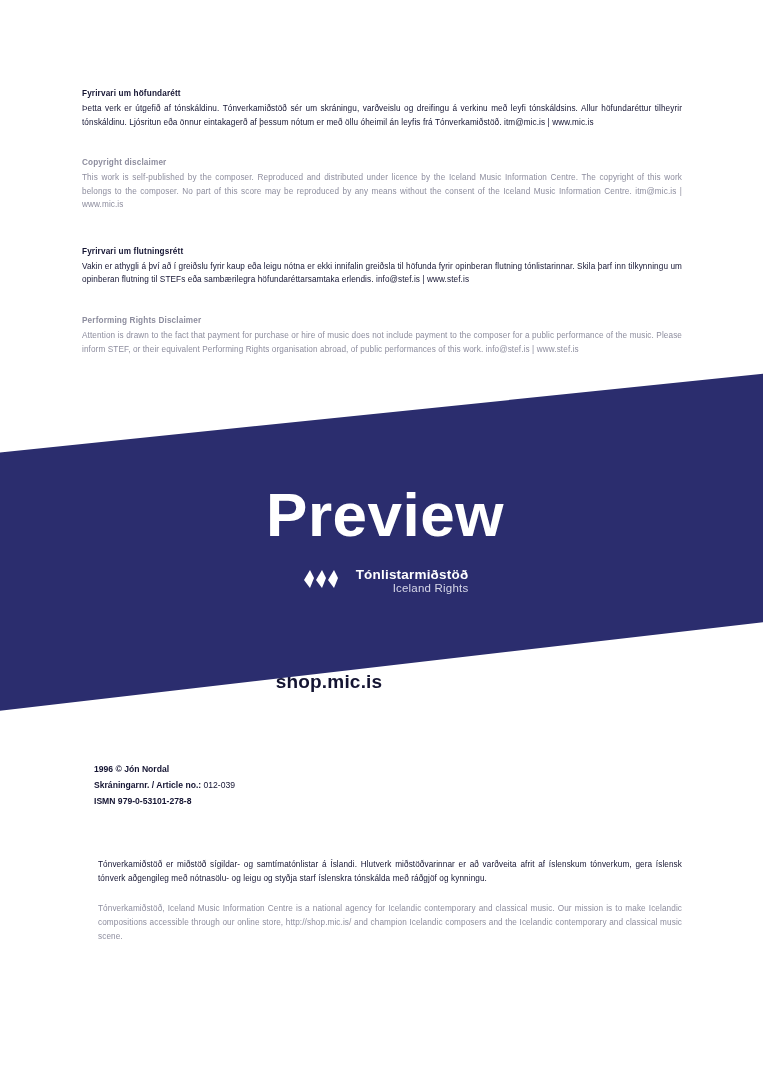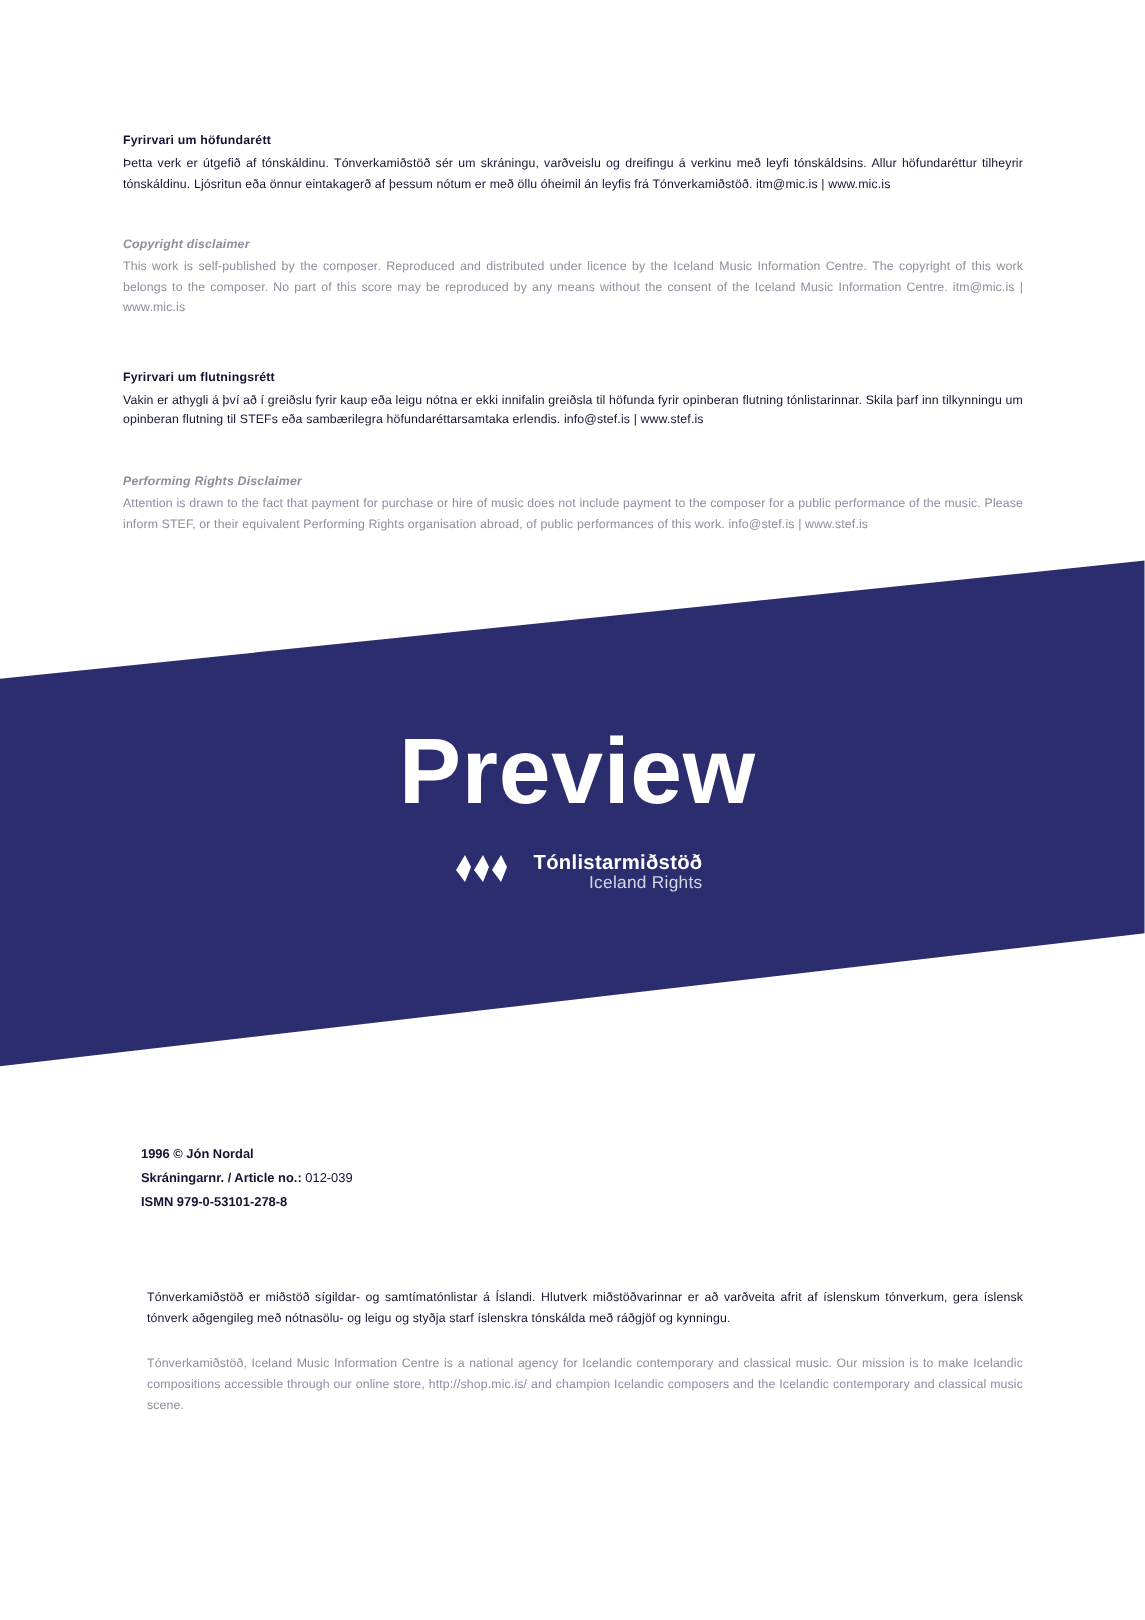--- a/index.html
+++ b/index.html
@@ -34,21 +34,21 @@
   .block { margin-bottom: 16px; }
 
   .block-title {
     font-size: 8.2px;
     font-weight: bold;
     letter-spacing: 0.15px;
     margin: 0 0 3px 0;
     line-height: 1.35;
   }
   .block-title.dark { color: #141432; }
-  .block-title.grey { color: #8d8d9e; font-style: italic; }
+  .block-title.grey { color: #8d8d9e; }
 
   .block-body {
     font-size: 8.2px;
     line-height: 1.65;
     text-align: justify;
     margin: 0;
     letter-spacing: 0.1px;
   }
   .block-body.dark { color: #141432; }
   .block-body.grey { color: #8d8d9e; }
@@ -203,20 +203,21 @@
     <div class="block">
       <p class="block-title grey">Performing Rights Disclaimer</p>
       <p class="block-body grey">Attention is drawn to the fact that payment for purchase or hire of music does not include payment to the composer for a public performance of the music. Please inform STEF, or their equivalent Performing Rights organisation abroad, of public performances of this work.  info@stef.is  |  www.stef.is</p>
     </div>
 
   </div>
 
   <div class="shop-block">
     <p class="shop-line">Nálgastu nótur á vefverslun Tónverkamiðstöðvar:</p>
     <p class="shop-line">Icelandic sheet music online:</p>
+    <p class="shop-url">shop.mic.is</p>
   </div>
 
   <div class="banner">
     <div class="banner-inner">
       <p class="preview-word">Preview</p>
       <div class="logo-row">
         <span class="logo-mark">
           <svg width="44" height="26" viewBox="0 0 44 26" aria-hidden="true">
             <path d="M2 14 L8 4 L12 12 L8 22 Z" fill="#ffffff"></path>
             <path d="M14 14 L20 4 L24 12 L20 22 Z" fill="#ffffff"></path>

